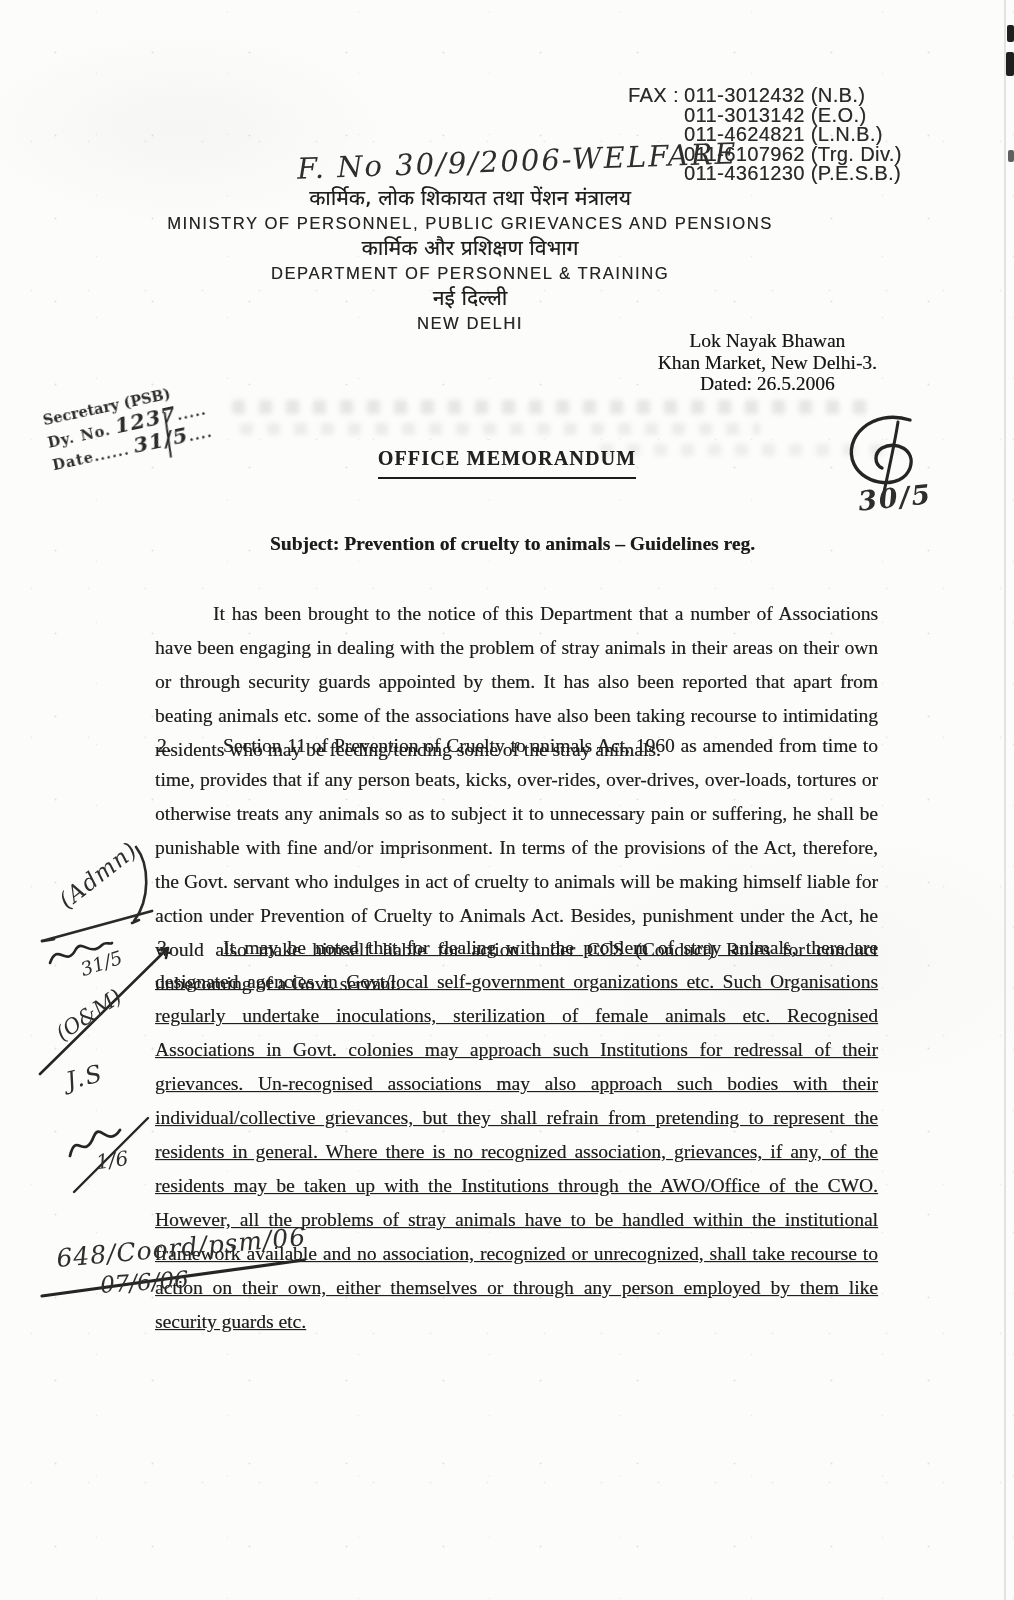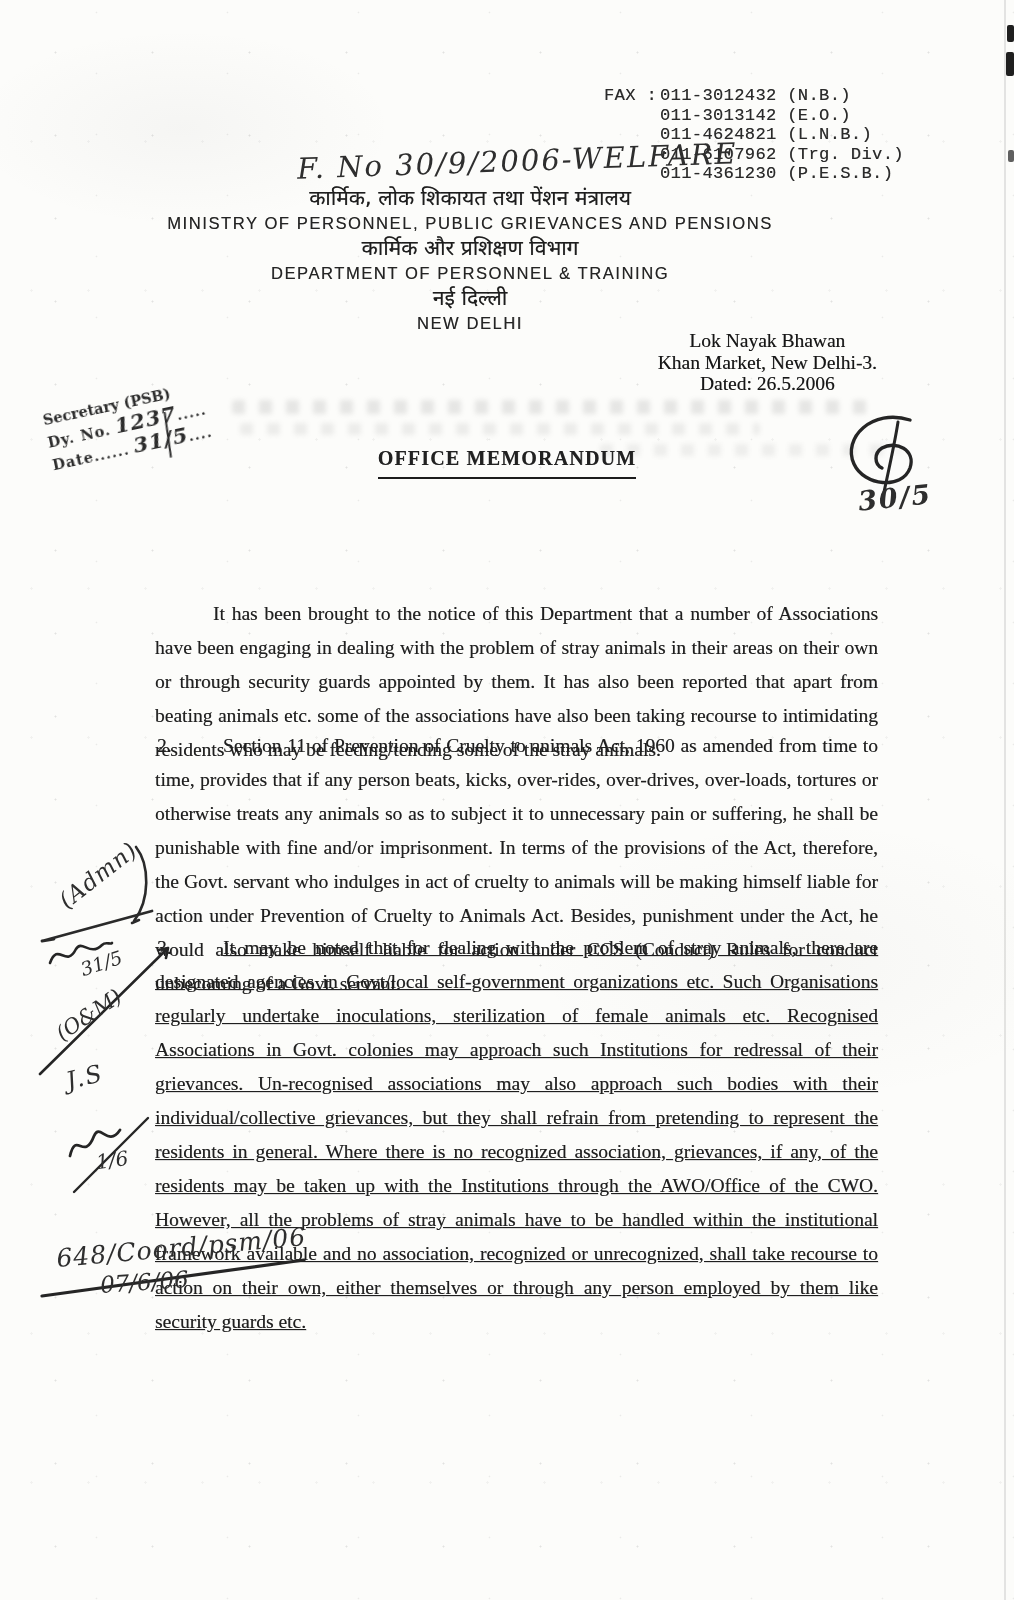--- a/index.html
+++ b/index.html
@@ -18,23 +18,23 @@
     background-size: 97px 83px, 131px 61px, 57px 149px, auto, auto;
     background-position: 7px 11px, 31px 43px, 3px 67px, 0 0, 0 0;
     overflow:hidden;
     font-family:"Liberation Serif", serif;
     color:#212121;
   }
   .typed { text-shadow: 0.3px 0.3px 0.6px rgba(40,40,40,0.55); }
 
   
   .fax-block {
-    position:absolute; top:86px; left:604px;
-    font-family:Liberation Mono, monospace;
-    font-size:17px; line-height:19.5px; color:#2a2a2a;
+    position:absolute; top:86px; left:628px;
+    font-family:Liberation Sans, sans-serif;
+    font-size:20px; line-height:19.5px; color:#2a2a2a;
     letter-spacing:0.4px;
   }
   .fax-row { white-space:nowrap; }
   .fax-label { display:inline-block; width:56px; }
 
   
   .hw {
     font-family:"DejaVu Serif", serif;
     font-style:italic;
     color:#2e2e2e;
@@ -201,20 +201,21 @@
   <div class="memo-title typed">
     <span>OFFICE MEMORANDUM</span>
   </div>
 
   <svg class="flourish-svg" width="95" height="100" viewBox="0 0 95 100">
     <path d="M72 8 C 34 -4, 4 26, 16 52 C 26 74, 64 78, 72 56 C 78 38, 58 28, 44 36 C 36 41, 36 52, 44 56" fill="none" stroke="#252525" stroke-width="3.4" stroke-linecap="round"></path>
     <path d="M60 10 C 57 30, 52 52, 46 80" fill="none" stroke="#252525" stroke-width="3" stroke-linecap="round"></path>
   </svg>
   <div class="hw hw-approval">30/5</div>
 
+  <div class="subject typed">Subject: Prevention of cruelty to animals – Guidelines reg.</div>
 
   <div class="para para-1 typed">
     <span class="pnum"></span>
     <div class="ptext">It has been brought to the notice of this Department that a number of Associations have been engaging in dealing with the problem of stray animals in their areas on their own or through security guards appointed by them.  It has also been reported that apart from beating animals etc. some of the associations have also been taking recourse to intimidating residents who may be feeding/tending some of the stray animals.</div>
   </div>
   <div class="para para-2 typed">
     <span class="pnum">2.</span>
     <div class="ptext">Section 11 of Prevention of Cruelty to animals Act, 1960 as amended from time to time, provides that if any person beats, kicks, over-rides, over-drives, over-loads, tortures or otherwise treats any animals so as to subject it to unnecessary pain or suffering, he shall be punishable with fine and/or imprisonment.  In terms of the provisions of the Act, therefore, the Govt. servant who indulges in act of cruelty to animals will be making himself liable for action under Prevention of Cruelty to Animals Act.  Besides, punishment under the Act, he would also make himself liable for action under CCS (Conduct) Rules for conduct unbecoming of a Govt. servant.</div>
   </div>
   <div class="para para-3 typed">

